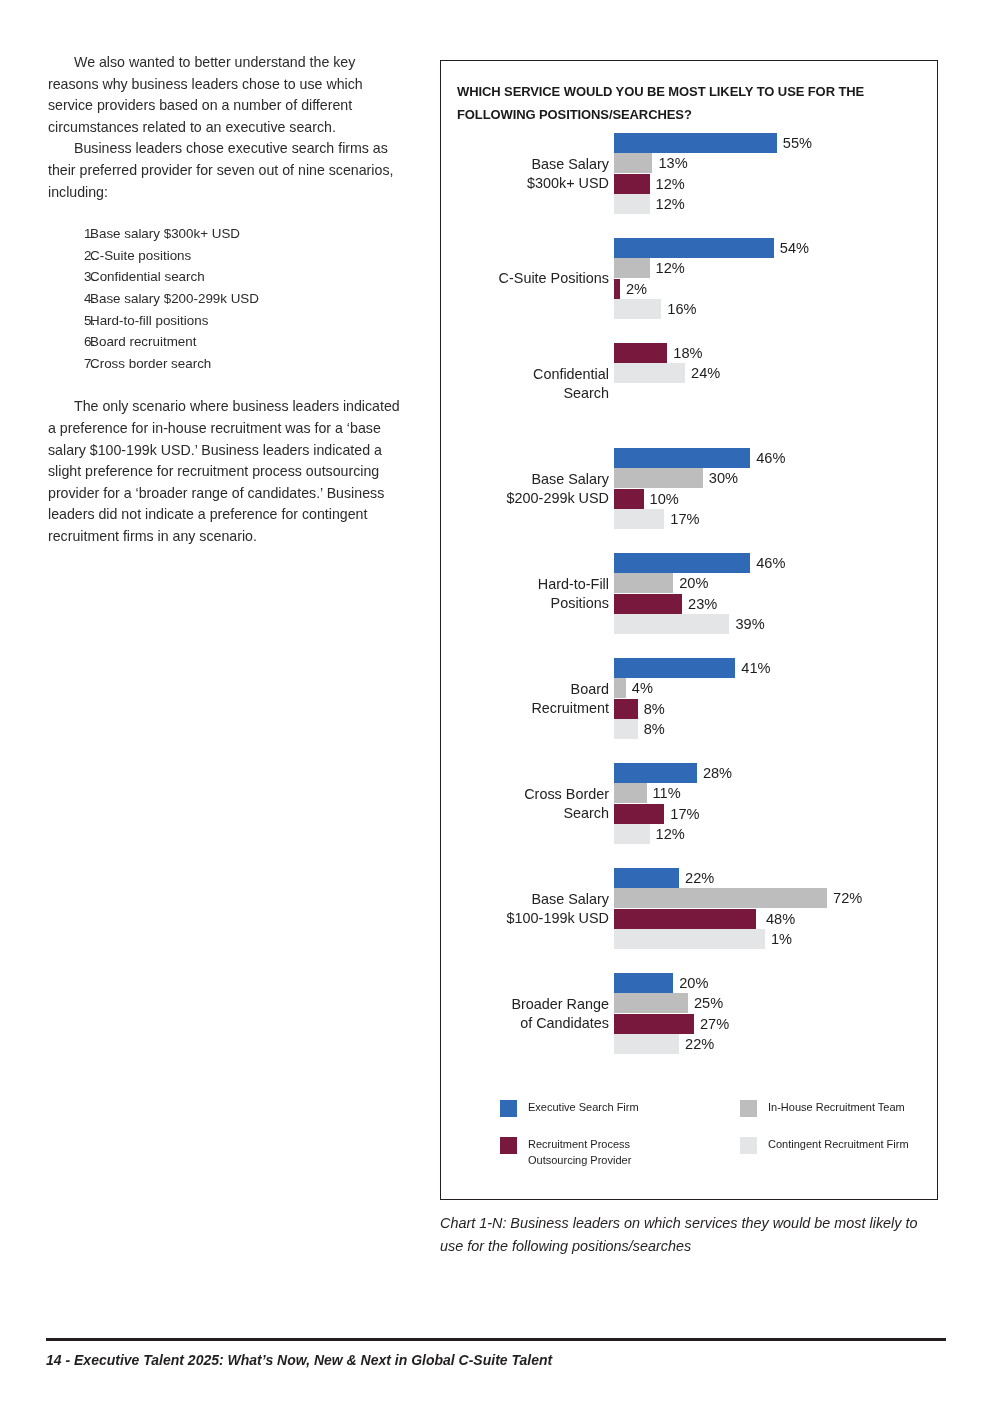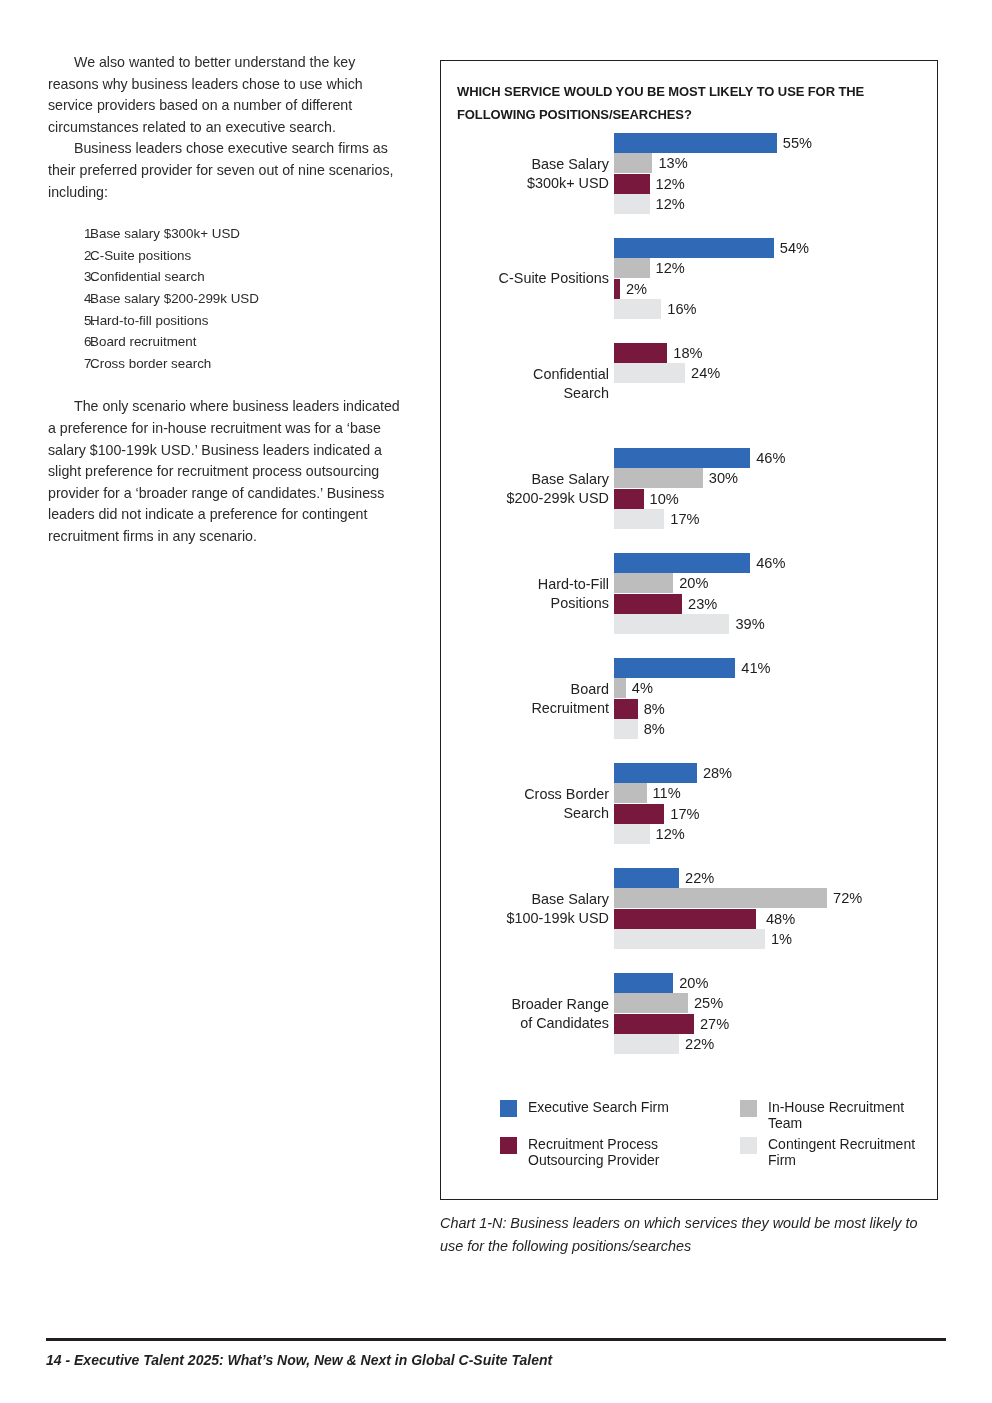--- a/index.html
+++ b/index.html
@@ -149,21 +149,21 @@
     align-items: flex-start;
   }
   .legend-swatch {
     width: 17px;
     height: 17px;
     flex: 0 0 17px;
     margin-right: 11px;
     margin-top: 1px;
   }
   .legend-label {
-    font-size: 14px;
+    font-size: 11px;
     line-height: 16px;
     color: #1d1d1d;
     white-space: pre-line;
   }
   #legend-exec   { left: 59px;  top: 8px; }
   #legend-inhouse{ left: 299px; top: 8px; }
   #legend-rpo    { left: 59px;  top: 45px; }
   #legend-cont   { left: 299px; top: 45px; }
 
   

